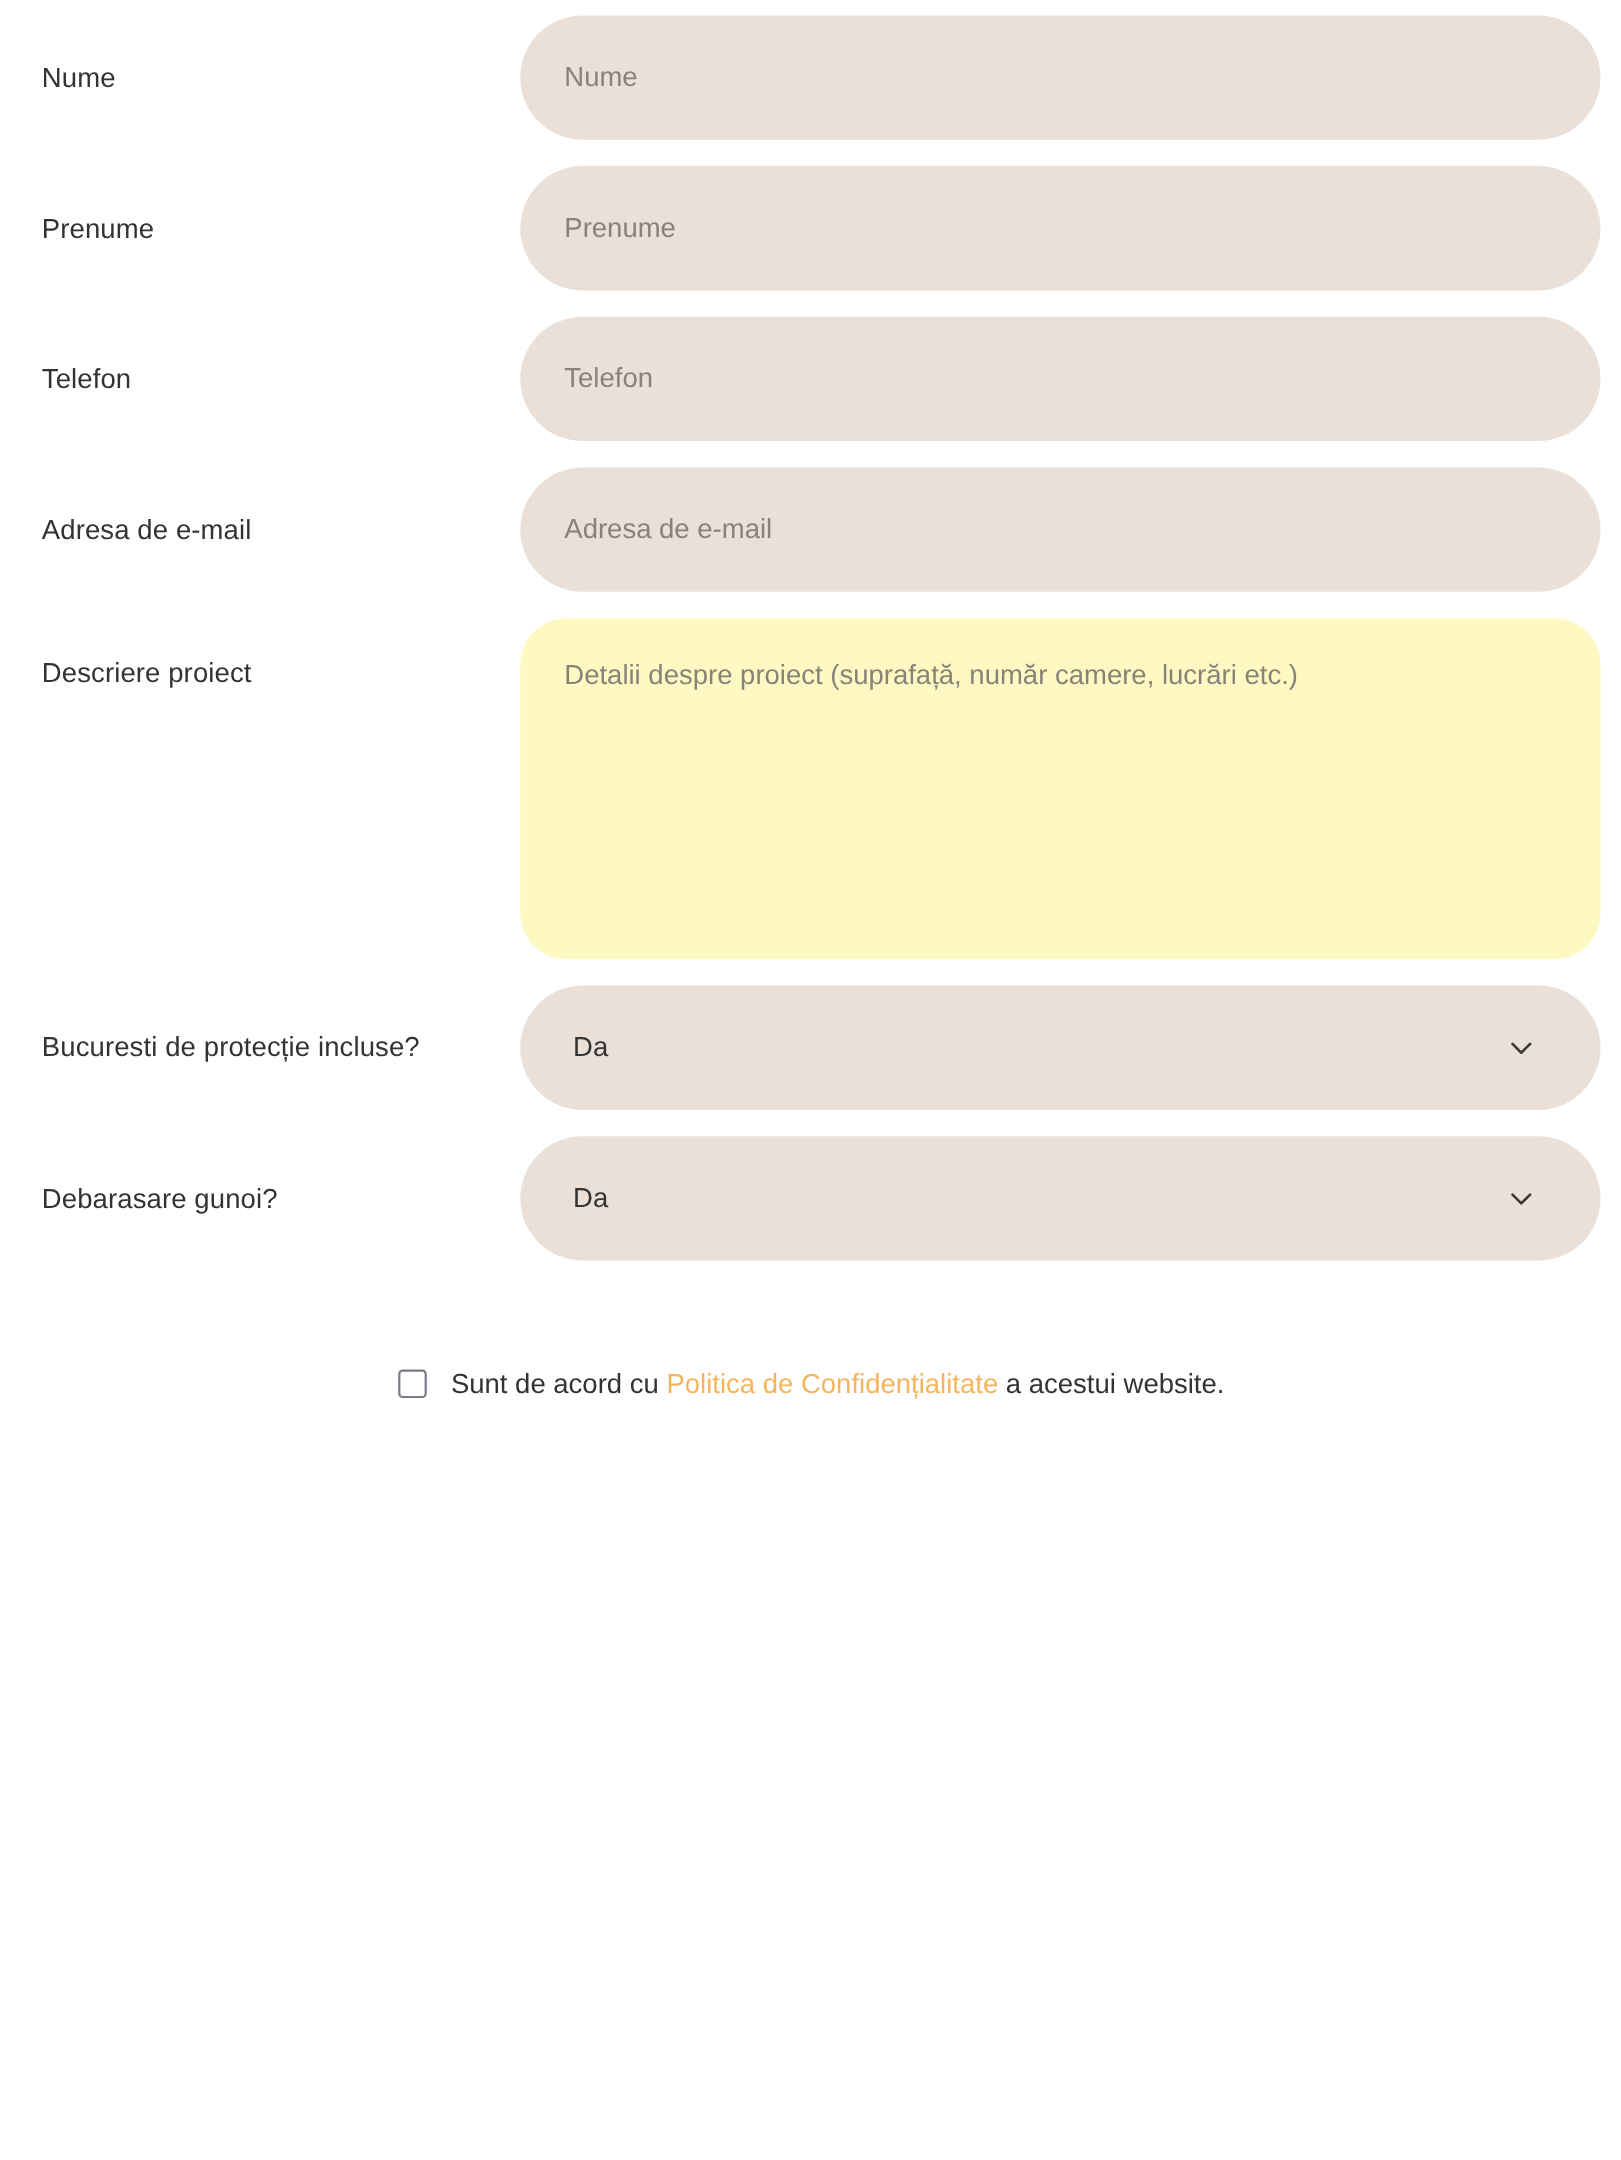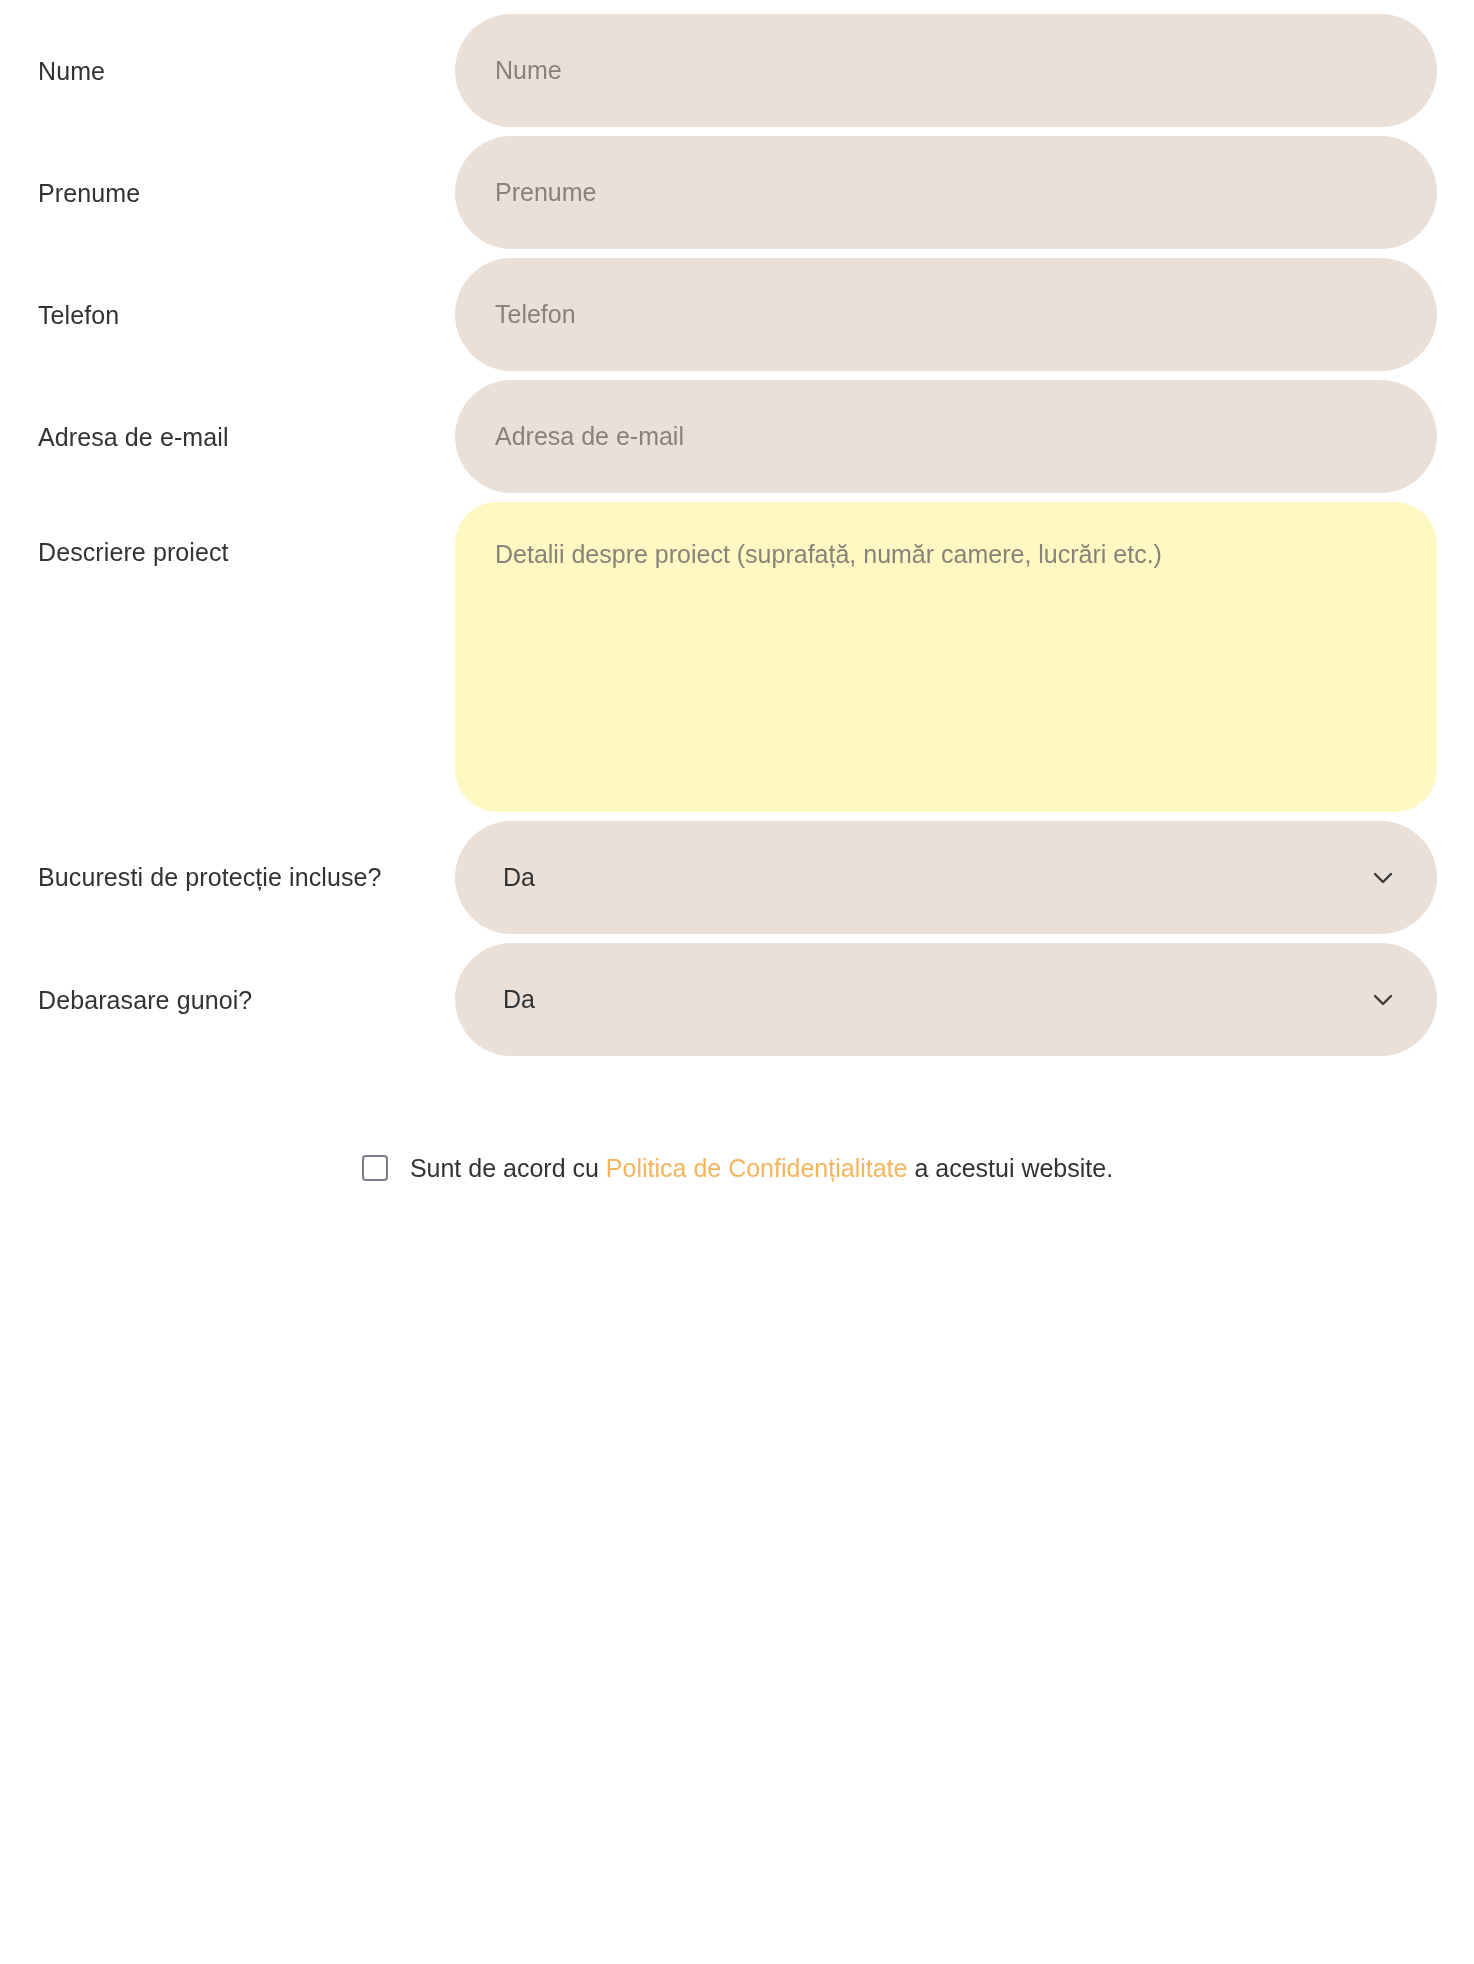--- a/index.html
+++ b/index.html
@@ -22,23 +22,24 @@
     width: 1474px;
     padding-top: 14px;
   }
 
   .row {
     display: flex;
     align-items: center;
     width: 100%;
     padding-left: 38px;
     padding-right: 37px;
-  }
-
-  .row + .row { margin-top: 9px; }
+    gap: 18px;
+  }
+
+  .row + .row { margin-top: 24px; }
 
   .label-col {
     width: 417px;
     flex: 0 0 417px;
     padding-right: 20px;
     font-size: 25px;
     line-height: 1.28;
     color: #333333;
     letter-spacing: 0.1px;
   }

